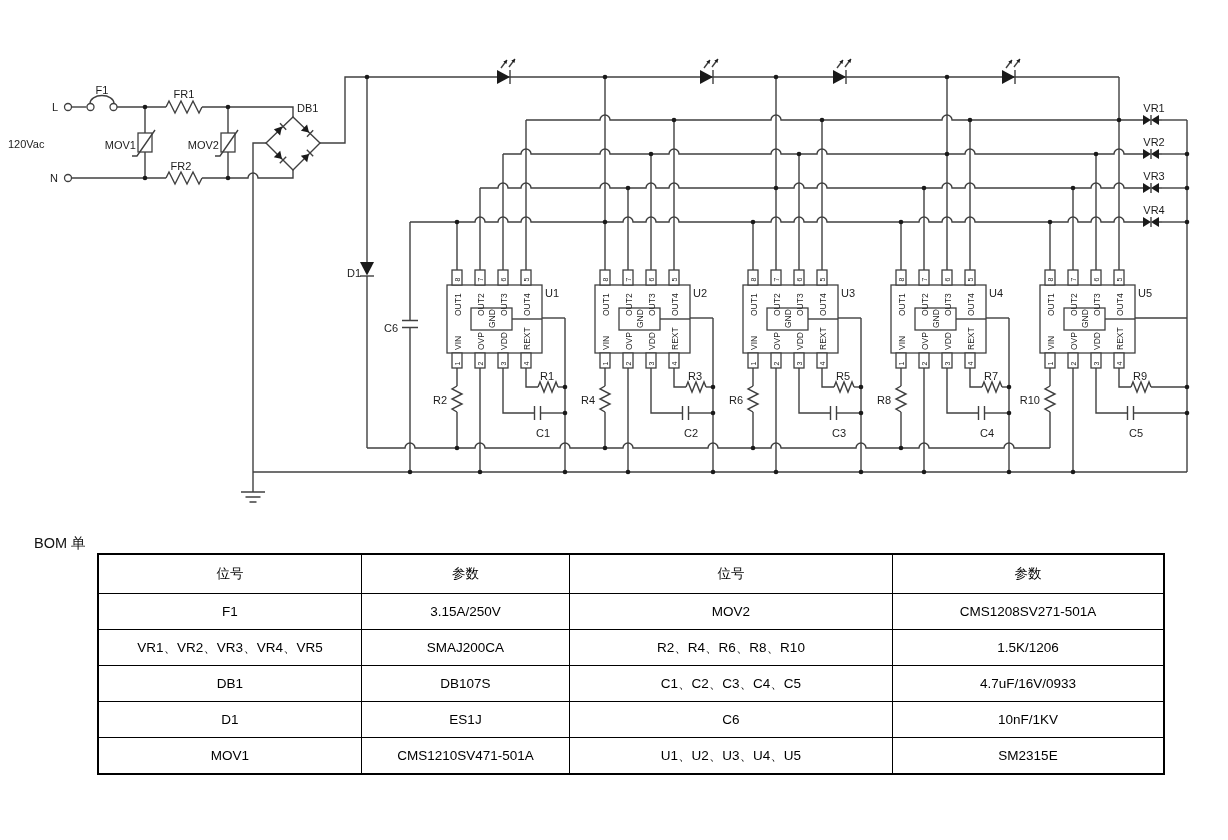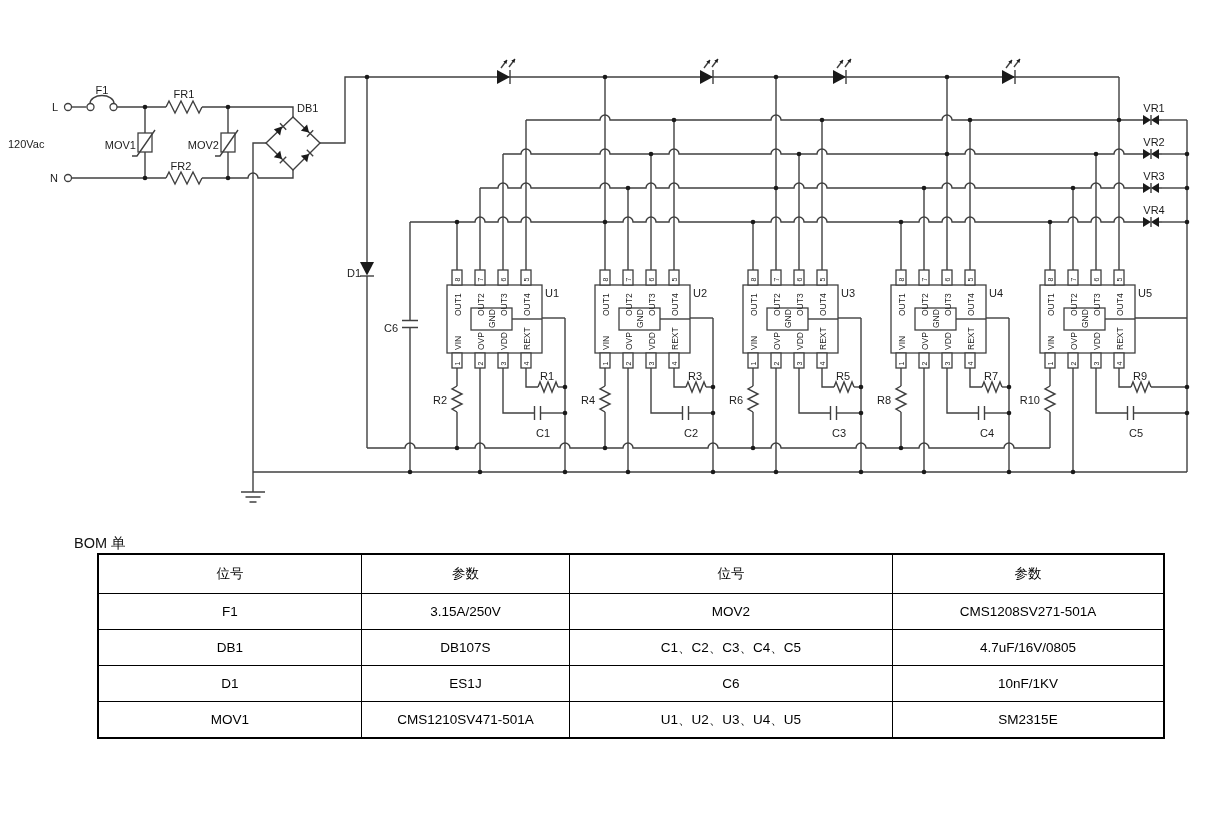--- a/index.html
+++ b/index.html
@@ -1,20 +1,20 @@
 <!DOCTYPE html>
 <html><head>
 <meta charset="utf-8">
 <style>
   html,body{margin:0;padding:0;background:#fff;}
   #page{position:relative;width:1228px;height:840px;background:#fff;overflow:hidden;
         font-family:"Liberation Sans",sans-serif;color:#111;}
   #title-row{position:absolute;left:30px;top:8px;font-size:15px;color:#111;}
   #title-row .bullet{font-size:16px;margin-right:28px;}
-  #bom-heading{position:absolute;left:34px;top:534px;font-size:14.5px;color:#111;margin-left:40px;}
+  #bom-heading{position:absolute;left:34px;top:534px;font-size:14.5px;color:#111;}
   svg text{font-family:"Liberation Sans",sans-serif;fill:#1c1c1c;}
   .w{stroke:#404040;stroke-width:1.4;fill:none;}
   .box{fill:#fff;stroke:#404040;stroke-width:1.3;}
   .blk{fill:#1a1a1a;stroke:none;}
   .term{fill:#fff;stroke:#404040;stroke-width:1.3;}
   .lbl{font-size:11px;}
   .pin{font-size:8.5px;}
   .pnum{font-size:7px;}
   .dot{fill:#1a1a1a;}
   #bom-table{position:absolute;left:97px;top:553px;border-collapse:collapse;table-layout:fixed;}
@@ -318,24 +318,30 @@
       <th class="c3">位号</th>
       <th class="c4">参数</th>
     </tr>
     <tr>
       <td>F1</td>
       <td>3.15A/250V</td>
       <td>MOV2</td>
       <td>CMS1208SV271-501A</td>
     </tr>
     <tr>
+      <td>VR1、VR2、VR3、VR4、VR5</td>
+      <td>SMAJ200CA</td>
+      <td>R2、R4、R6、R8、R10</td>
+      <td>1.5K/1206</td>
+    </tr>
+    <tr>
       <td>DB1</td>
       <td>DB107S</td>
       <td>C1、C2、C3、C4、C5</td>
-      <td>4.7uF/16V/0805</td>
+      <td>4.7uF/16V/0933</td>
     </tr>
     <tr>
       <td>D1</td>
       <td>ES1J</td>
       <td>C6</td>
       <td>10nF/1KV</td>
     </tr>
     <tr>
       <td>MOV1</td>
       <td>CMS1210SV471-501A</td>

